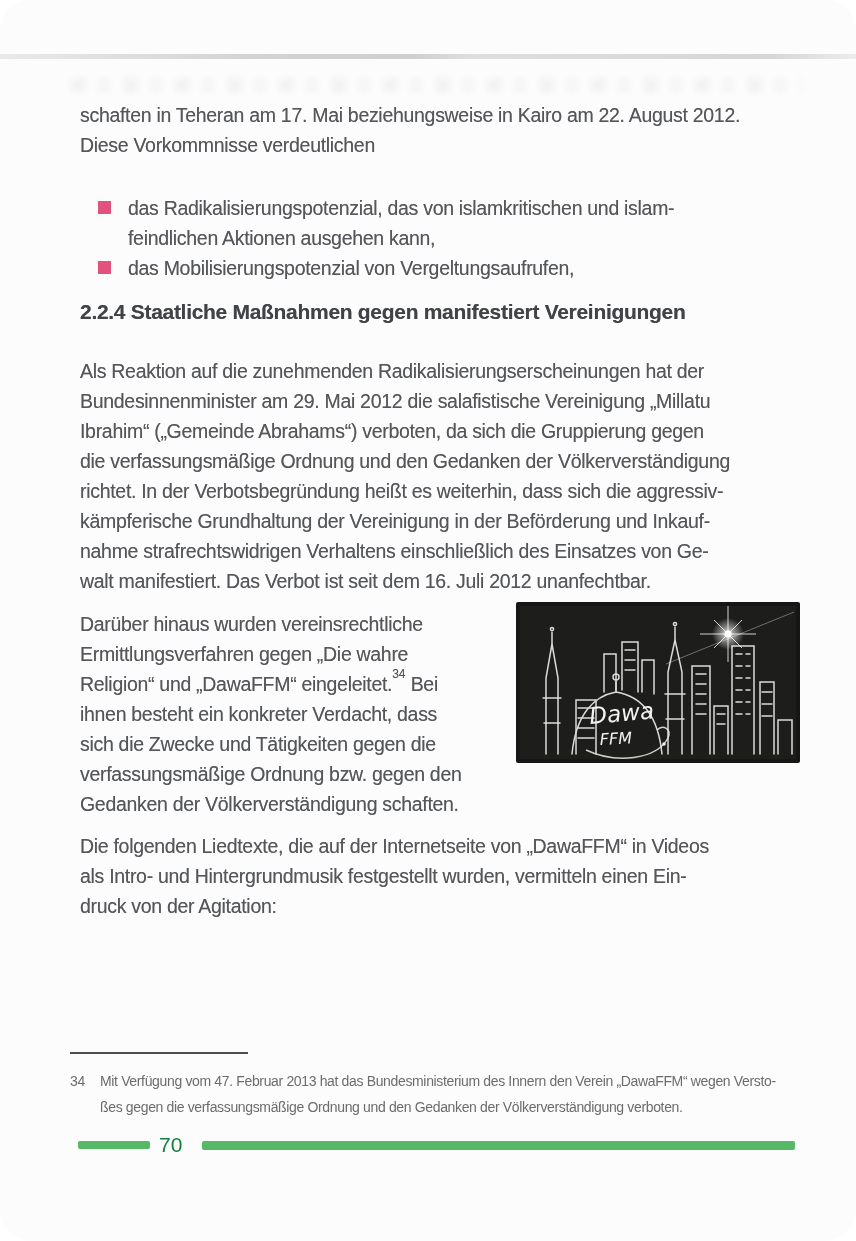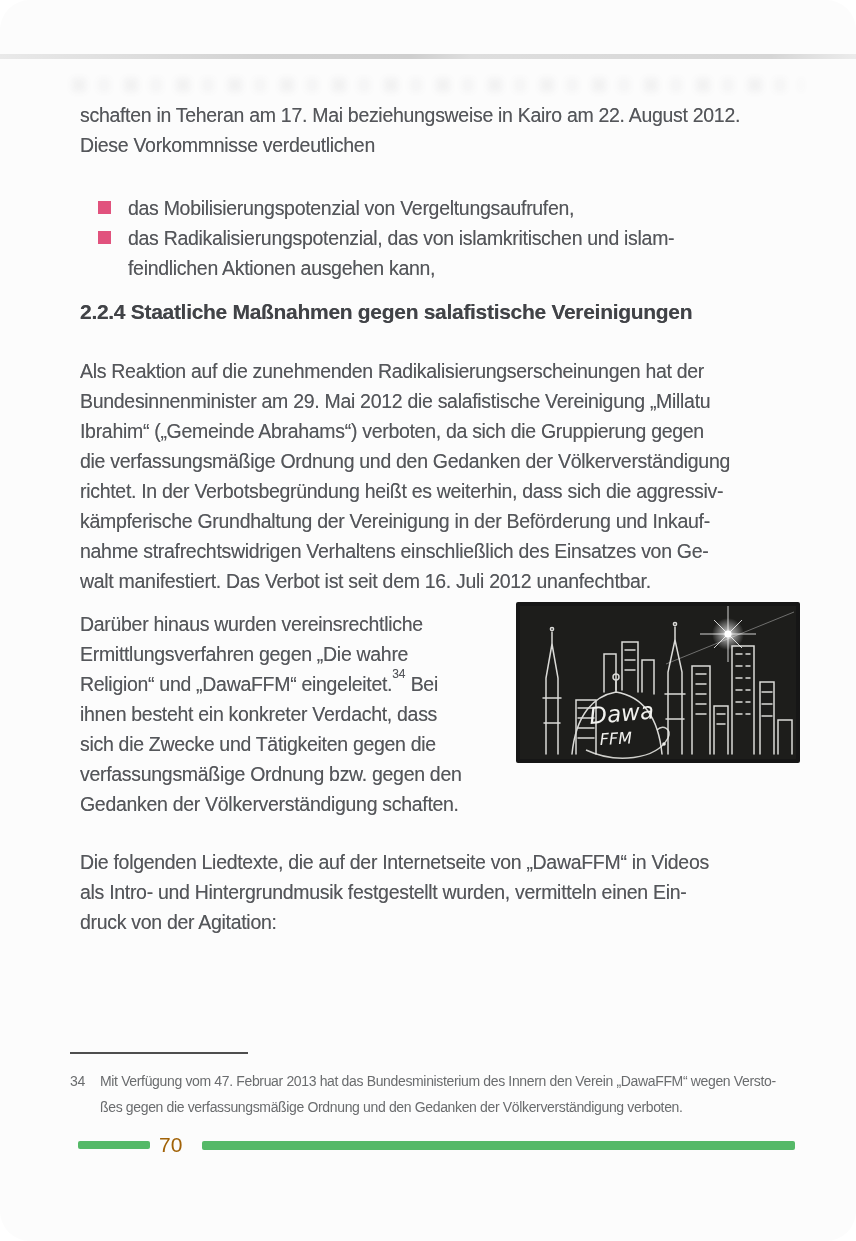--- a/index.html
+++ b/index.html
@@ -71,21 +71,21 @@
     text-shadow: 0 0 0.5px rgba(60,62,66,0.6);
   }
   .para.ban { margin-top: 29px; }
   .media-row { display: flex; margin-top: 13px; }
   .para.narrow { flex: 0 0 auto; width: 436px; }
   .artwork {
     margin: -7px 0 0 auto;
     width: 284px; height: 161px;
   }
   .artwork svg { display: block; }
-  .para.lyrics { margin-top: 28px; }
+  .para.lyrics { margin-top: 12px; }
   .footnote-rule {
     position: absolute;
     top: 1052px; left: 70px;
     width: 178px; height: 2px;
     background: #4e4e4e;
   }
   .footnote {
     position: absolute;
     top: 1068px; left: 70px; width: 736px;
     display: flex;
@@ -97,21 +97,21 @@
   .fn-num { flex: 0 0 30px; }
   .fn-text { white-space: pre-line; }
   .page-footer { position: absolute; top: 0; left: 0; }
   .bar { position: absolute; background: #55b968; border-radius: 2px; }
   .bar-left  { top: 1141px; left: 78px;  width: 72px;  height: 8px; }
   .bar-right { top: 1141px; left: 202px; width: 593px; height: 9px; }
   .page-num {
     position: absolute;
     top: 1133px; left: 159px;
     font-size: 21px;
-    color: #a16207;
+    color: #15803d;
   }
   sup.fnref {
     font-size: 12px;
     line-height: 0;
     position: relative;
     top: -6px;
     letter-spacing: 0;
   }
 </style>
 </head>
@@ -123,30 +123,30 @@
   <div class="ghost-band"></div>
 
   <main class="content">
 
     <p class="para">schaften in Teheran am 17. Mai beziehungsweise in Kairo am 22. August 2012.
 Diese Vorkommnisse verdeutlichen</p>
 
     <ul class="bullet-list">
       <li class="bullet-item">
         <span class="bullet"></span>
-        <span class="bullet-text">das Mobilisierungspotenzial von Vergeltungsaufrufen,</span>
+        <span class="bullet-text">das Radikalisierungspotenzial, das von islamkritischen und islam-
+feindlichen Aktionen ausgehen kann,</span>
       </li>
       <li class="bullet-item">
         <span class="bullet"></span>
-        <span class="bullet-text">das Radikalisierungspotenzial, das von islamkritischen und islam-
-feindlichen Aktionen ausgehen kann,</span>
+        <span class="bullet-text">das Mobilisierungspotenzial von Vergeltungsaufrufen,</span>
       </li>
     </ul>
 
-    <h2 class="section-heading">2.2.4 Staatliche Maßnahmen gegen salafistische Vereinigungen</h2>
+    <h2 class="section-heading">2.2.4 Staatliche Maßnahmen gegen manifestiert Vereinigungen</h2>
 
     <p class="para ban">Als Reaktion auf die zunehmenden Radikalisierungserscheinungen hat der
 Bundesinnenminister am 29. Mai 2012 die salafistische Vereinigung „Millatu
 Ibrahim“ („Gemeinde Abrahams“) verboten, da sich die Gruppierung gegen
 die verfassungsmäßige Ordnung und den Gedanken der Völkerverständigung
 richtet. In der Verbotsbegründung heißt es weiterhin, dass sich die aggressiv-
 kämpferische Grundhaltung der Vereinigung in der Beförderung und Inkauf-
 nahme strafrechtswidrigen Verhaltens einschließlich des Einsatzes von Ge-
 walt manifestiert. Das Verbot ist seit dem 16. Juli 2012 unanfechtbar.</p>
 

